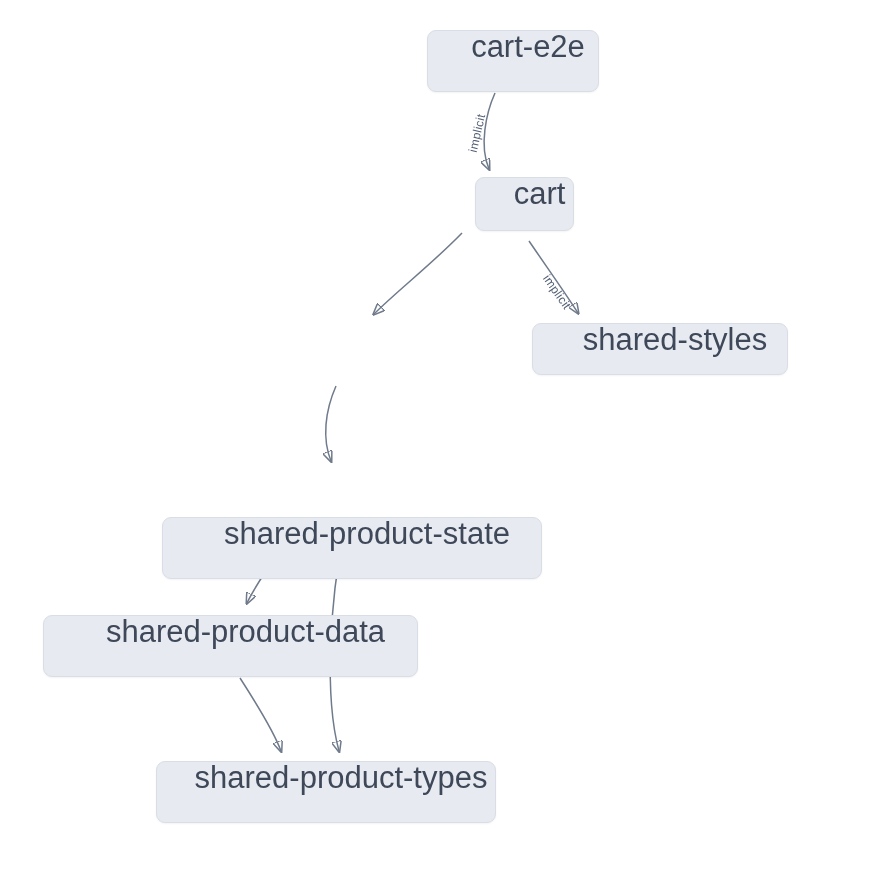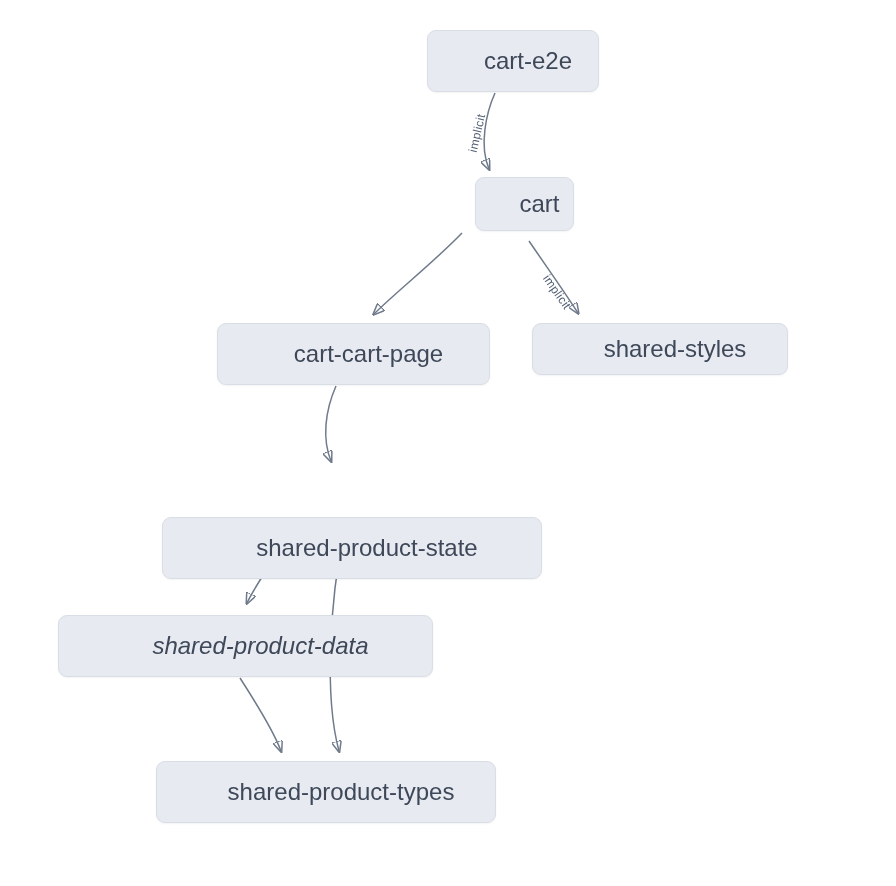--- a/index.html
+++ b/index.html
@@ -28,24 +28,24 @@
     stroke: #6f7a8b;
     stroke-width: 1.5;
   }
   .node {
     position: absolute;
     box-sizing: border-box;
     background: #e7eaf0;
     border: 1px solid #d9dee6;
     border-radius: 9px;
     color: #3e4859;
-    font-size: 24px;
+    font-size: 31px;
     line-height: 1;
     display: flex;
-    align-items: center;
+    align-items: flex-start;
     justify-content: center;
     white-space: nowrap;
     box-shadow: 0 1px 2px rgba(15, 23, 42, 0.05);
     cursor: pointer;
     user-select: none;
     padding-left: 30px;
   }
   .edge-label {
     position: absolute;
     font-size: 12px;
@@ -53,21 +53,21 @@
     letter-spacing: 0.3px;
     white-space: nowrap;
     pointer-events: none;
   }
   
   .n-cart-e2e              { left: 427px; top: 30px;  width: 172px; height: 62px; }
   .n-cart                  { left: 475px; top: 177px; width: 99px;  height: 54px; }
   .n-cart-cart-page        { left: 217px; top: 323px; width: 273px; height: 62px; }
   .n-shared-styles         { left: 532px; top: 323px; width: 256px; height: 52px; }
   .n-shared-product-state  { left: 162px; top: 469px; width: 380px; height: 62px; margin-top: 48px; }
-  .n-shared-product-data   { left: 58px;  top: 615px; width: 375px; height: 62px; font-style: italic; }
+  .n-shared-product-data   { left: 43px;  top: 615px; width: 375px; height: 62px; }
   .n-shared-product-types  { left: 156px; top: 761px; width: 340px; height: 62px; }
   
   .el-1 { left: 477px; top: 133px; transform: translate(-50%, -50%) rotate(-77deg); }
   .el-2 { left: 557px; top: 292px; transform: translate(-50%, -50%) rotate(55deg); }
 </style>
 </head>
 <body>
 
 <div class="canvas">
 
@@ -85,23 +85,20 @@
     <path d="M344,532 C330,600 324,696 339,751" marker-end="url(#arrow)"></path>
     <path d="M240,678 C260,709 274,732 281,751" marker-end="url(#arrow)"></path>
   </svg>
 
   <div class="node n-cart-e2e">
     <span>cart-e2e</span>
   </div>
   <div class="node n-cart">
     <span>cart</span>
   </div>
-  <div class="node n-cart-cart-page">
-    <span>cart-cart-page</span>
-  </div>
   <div class="node n-shared-styles">
     <span>shared-styles</span>
   </div>
   <div class="node n-shared-product-state">
     <span>shared-product-state</span>
   </div>
   <div class="node n-shared-product-data">
     <span>shared-product-data</span>
   </div>
   <div class="node n-shared-product-types">

